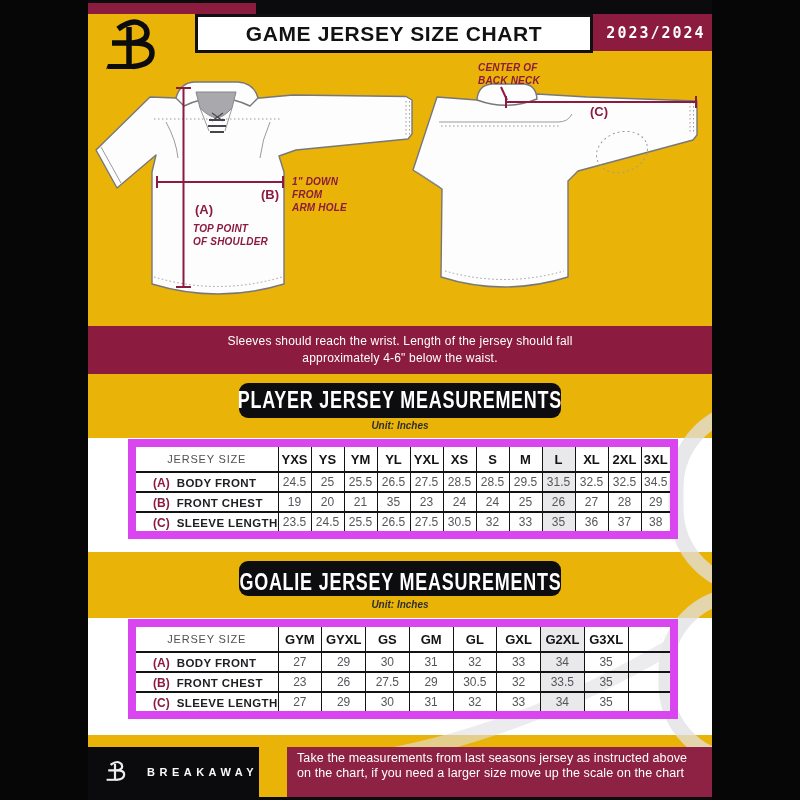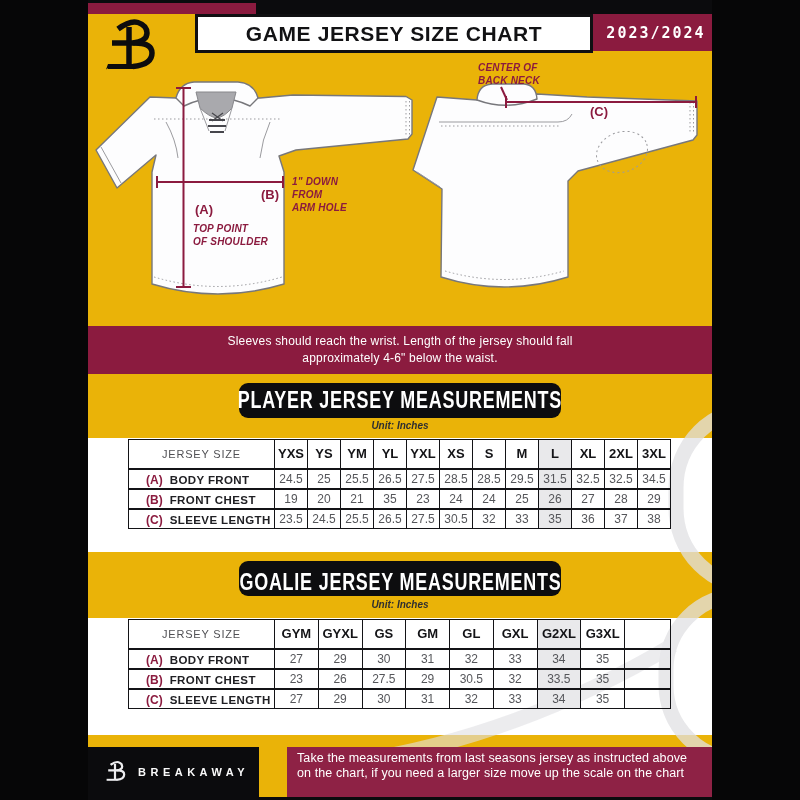--- a/index.html
+++ b/index.html
@@ -46,21 +46,21 @@
   .unit{position:absolute;left:0;width:624px;text-align:center;font-size:10px;font-style:italic;
         font-weight:700;color:#2e2e31;z-index:2;}
   .unit.player{top:420px;}
   .unit.goalie{top:599px;}
 
   
   .table-band{position:absolute;left:0;width:624px;background:#fff;}
   .table-band.player{top:438px;height:114px;}
   .table-band.goalie{top:618px;height:117px;}
   table.mtable{border-collapse:collapse;table-layout:fixed;width:542px;margin:1px 0 0 40px;
-               position:relative;z-index:2;border:1px solid #d946ef;background:transparent;}
+               position:relative;z-index:2;border:8px solid #d946ef;background:transparent;}
   .mtable th,.mtable td{border:1.5px solid #131316;padding:0;text-align:center;vertical-align:middle;
                font-family:"Liberation Sans",sans-serif;}
   .mtable tr{height:15px;}
   .mtable thead tr{height:29px;}
   .mtable tbody td,.mtable tbody th{border-top-width:2px;}
   th.size-label{font-size:11px;font-weight:500;color:#505054;letter-spacing:.8px;}
   .mtable thead th.col{font-size:13px;font-weight:700;color:#131316;}
   .mtable td.val{font-size:12px;color:#55565a;}
   td.rowlabel{text-align:left !important;padding-left:17px !important;white-space:nowrap;}
   td.rowlabel .key{color:#8b1b3f;font-weight:700;font-size:12px;}
@@ -68,21 +68,21 @@
   .hl{background:#e9e9eb;}
 
   
   .watermark{position:absolute;left:0;top:0;width:624px;height:800px;z-index:1;pointer-events:none;}
   .wm{fill:none;stroke:#e0e0e3;stroke-width:15;}
 
   
   .footer-black{position:absolute;left:0;top:747px;width:171px;height:50px;background:#0b0b0d;
                 display:flex;align-items:center;z-index:2;}
   .footer-logo{width:24px;height:26px;margin-left:17px;}
-  .brand{color:#fafafa;font-size:11px;font-weight:700;letter-spacing:4.5px;margin-left:9px;white-space:nowrap;}
+  .brand{color:#fafafa;font-size:11px;font-weight:700;letter-spacing:4.5px;margin-left:18px;white-space:nowrap;}
   .footer-maroon{position:absolute;left:171px;top:747px;width:453px;height:60px;background:#8e2245;
                  box-sizing:border-box;padding:4px 8px 0 10px;z-index:2;margin-left:28px;}
   .footer-maroon div{color:#fff;font-size:12.5px;line-height:15.4px;letter-spacing:.1px;white-space:nowrap;}
   .bottombar{position:absolute;left:0;top:797px;width:624px;height:3px;background:#0b0b0d;z-index:3;}
 </style>
 </head>
 <body>
 
 <div class="page">
   <div class="content">

